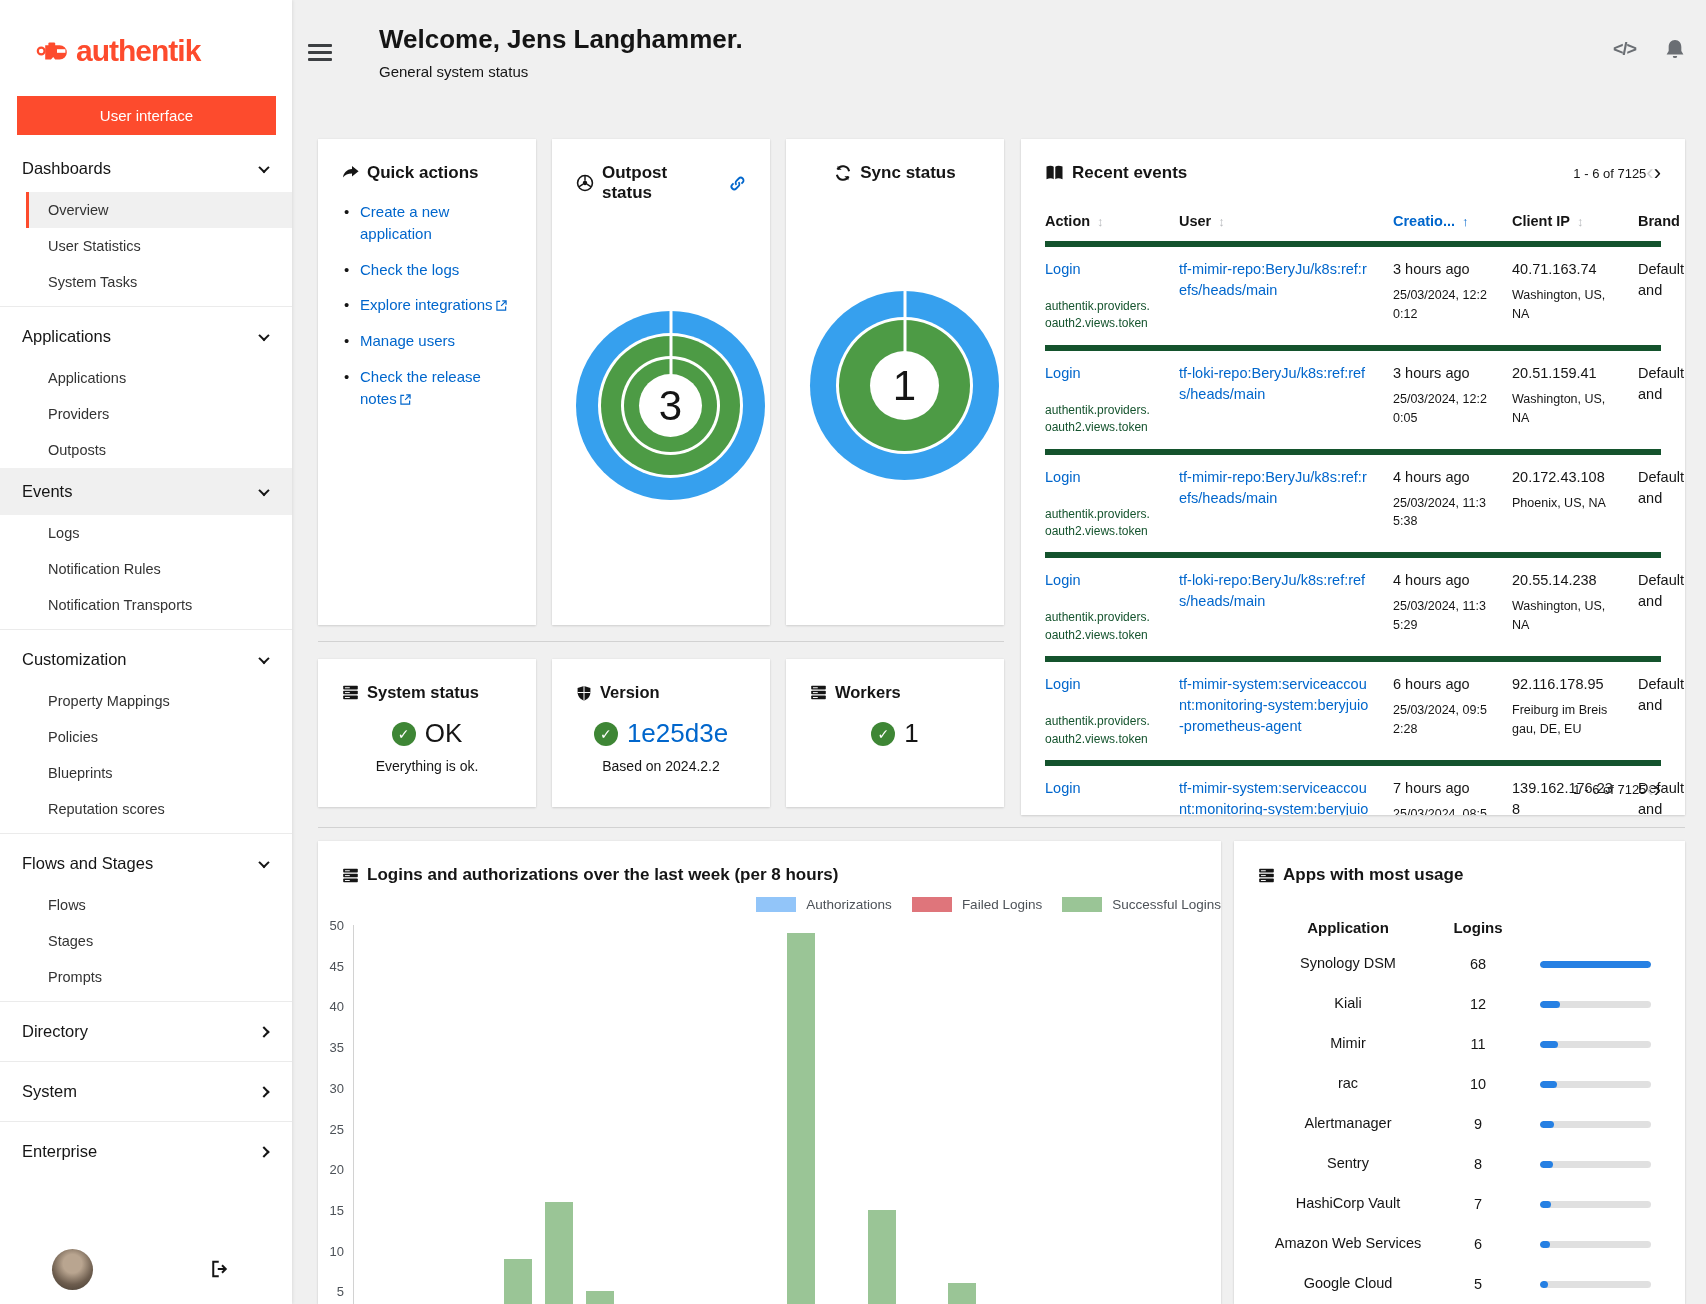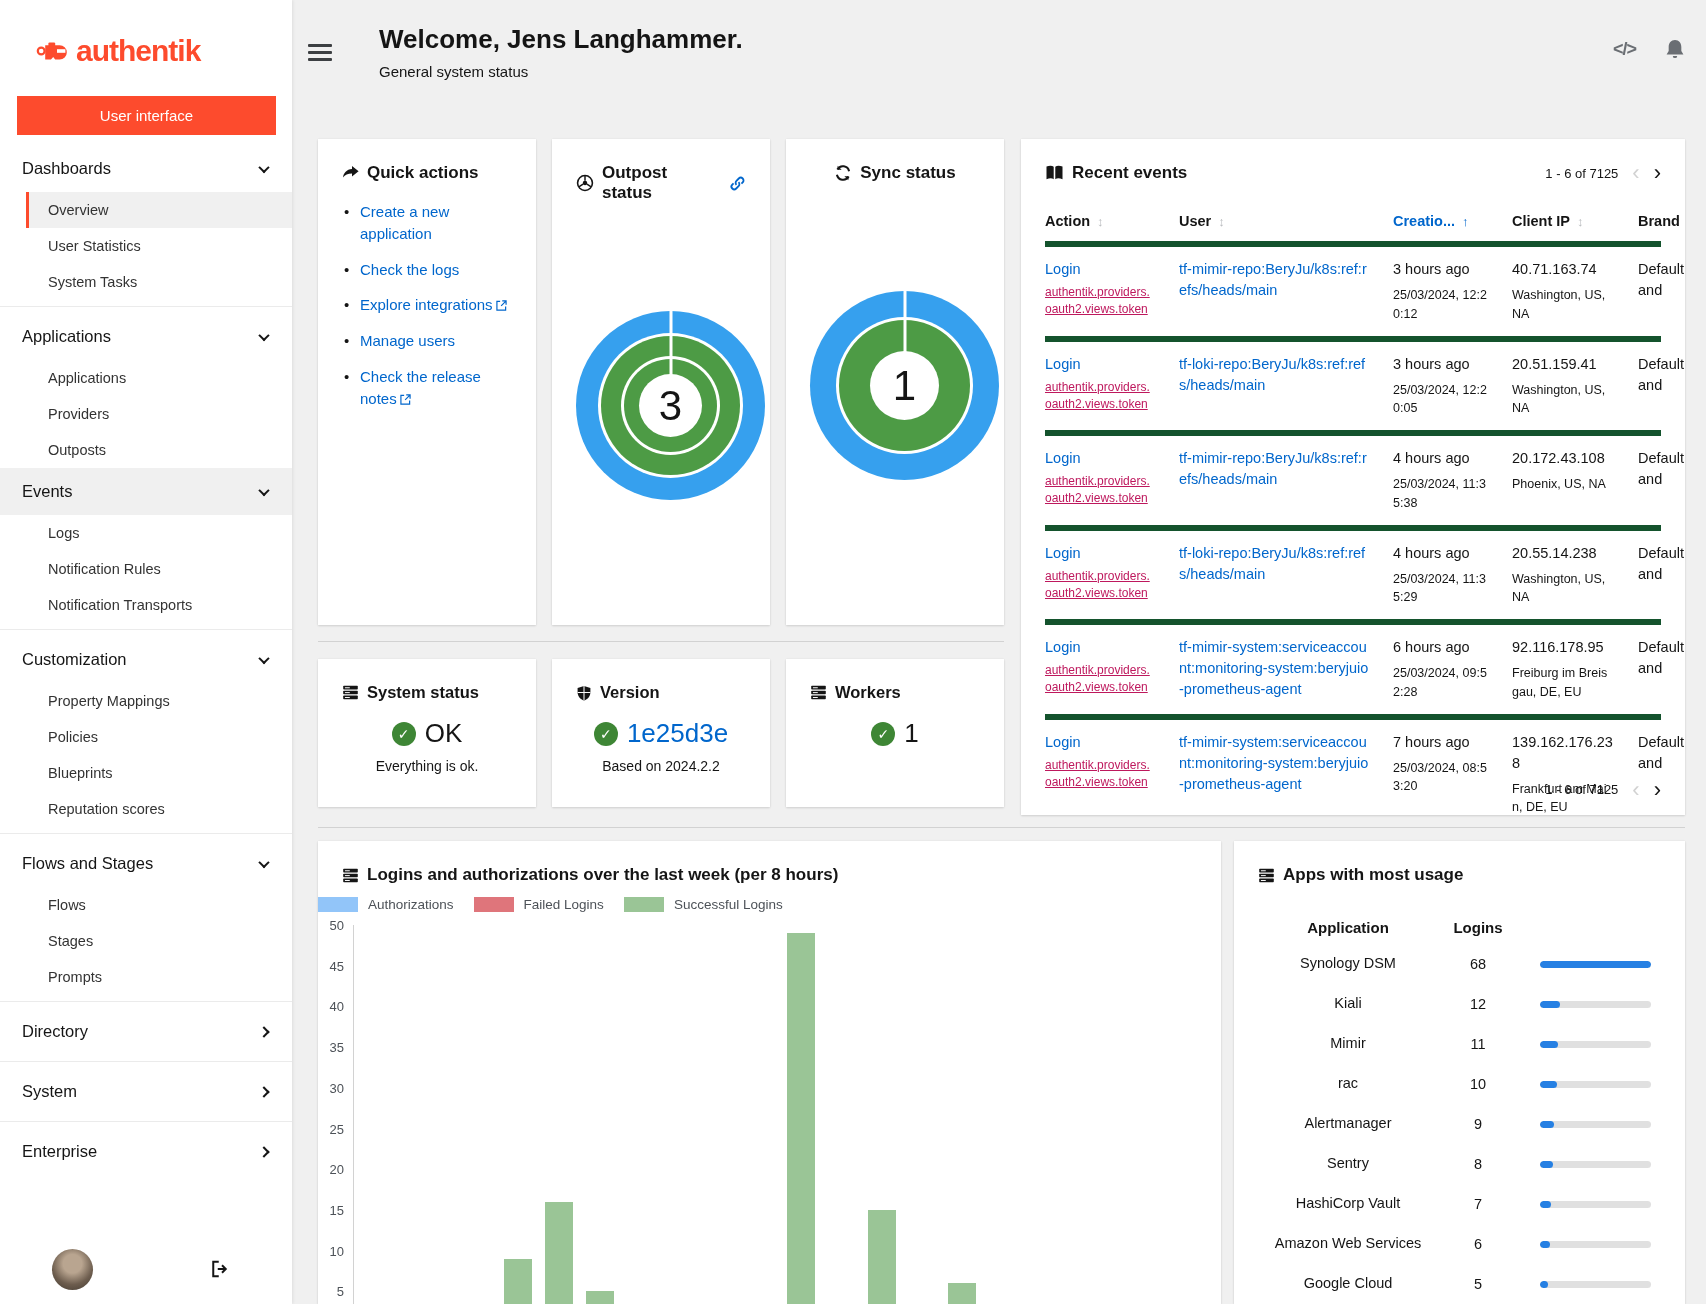--- a/index.html
+++ b/index.html
@@ -66,39 +66,39 @@
   
   .stat-value { display:flex; align-items:center; justify-content:center; gap:9px; margin-top:16px;
     font-size:26px; }
   .stat-sub { text-align:center; margin-top:9px; font-size:14px; }
   .check { width:24px; height:24px; border-radius:50%; background:#3e8635; color:#fff;
     display:inline-flex; align-items:center; justify-content:center; font-size:14px; font-weight:bold; }
   .link { color:#0066cc; text-decoration:none; cursor:pointer; }
 
   
   .ev-head { display:flex; align-items:center; }
-  .pager { margin-left:auto; display:flex; align-items:center; gap:14px; font-size:13px; }
+  .pager { margin-left:auto; display:flex; align-items:center; font-size:13px; }
   .pg-arrow { font-size:22px; line-height:14px; color:#151515; background:none; border:none;
     cursor:pointer; font-family:inherit; }
   .pg-arrow.disabled { color:#d2d2d2; }
   .ev-table { margin-top:22px; }
   .ev-row { display:grid; grid-template-columns:120px 200px 105px 112px 79px;gap:14px; }
   .ev-row.head { font-weight:bold; font-size:14.5px; padding:8px 0 12px; }
   .ev-row.body { border-top:6px solid #14532d; padding:12px 0; min-height:82px; }
   .ev-row.body:last-of-type { border-bottom:1px solid #d2d2d2; }
   .sort { color:#b8bbbe; font-size:13px; margin-left:7px; }
   .sort.asc { color:#0066cc; }
   .ev-row .hcell.sorted { color:#0066cc; }
   .cell { padding-right:10px; word-break:break-all; font-size:14.5px; line-height:1.45; }
-  .cell .sub { font-size:12px; color:#be185d; margin-top:4px; line-height:1.45;text-decoration:underline; }
+  .cell .sub { font-size:12px; color:#14532d; margin-top:18px; line-height:1.45; }
   .cell .sub2 { font-size:12.5px; color:#151515; margin-top:6px; line-height:1.5; }
   .ev-bottom { position:absolute; right:24px; bottom:18px; }
 
   
-  .legend { position:absolute; left:0; top:56px; width:100%; display:flex; justify-content:flex-start;
+  .legend { position:absolute; left:0; top:56px; width:100%; display:flex; justify-content:flex-end;
     gap:20px; align-items:center; }
   .legend .item { display:flex; align-items:center; gap:10px; font-size:13.5px; color:#4d5258; }
   .legend .swatch { width:40px; height:15px; }
   .ytick { position:absolute; width:30px; text-align:right; font-size:13px; color:#4d5258;
     transform:translateY(-50%); }
   .yaxis { position:absolute; border-left:1px solid #d2d2d2; }
   .bar { position:absolute; width:28px; }
 
   
   .apps-head { display:grid; grid-template-columns:180px 80px 1fr; margin-top:34px;

